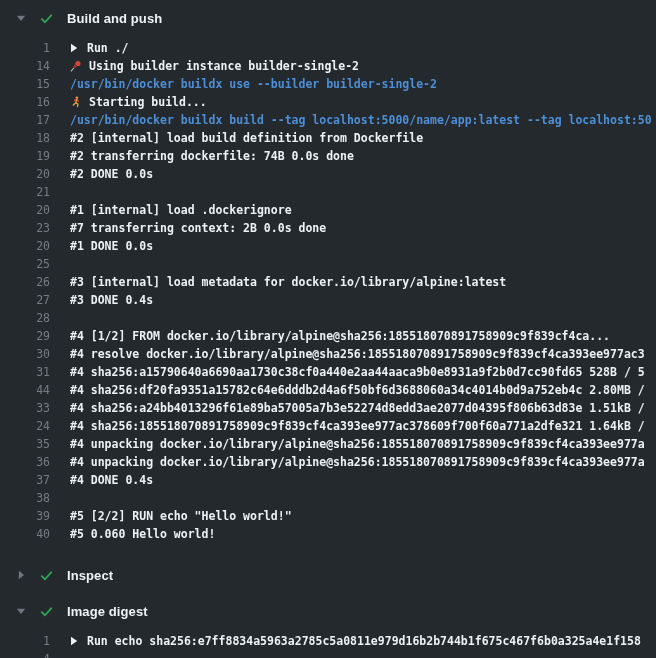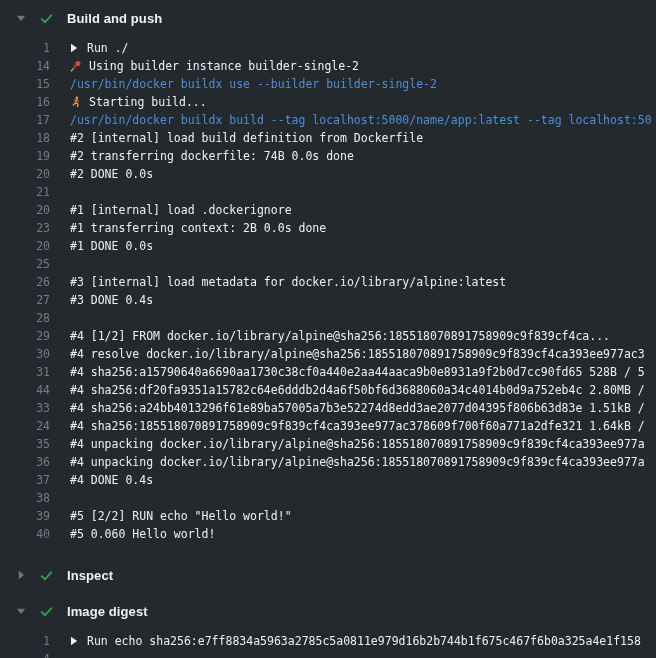--- a/index.html
+++ b/index.html
@@ -36,20 +36,21 @@
   .num {
     flex: none; width: 50px; text-align: right;
     color: #747d84; cursor: pointer;
   }
   .content {
     flex: 1; min-width: 0;
     margin-left: 20px;
     display: flex; align-items: center;
     overflow: hidden;
     color: #eef1f4;
+    font-weight: bold;
   }
   .content.command .log-text { color: #4d8fd6; }
   .log-text { white-space: pre; }
   .play { flex: none; margin-right: 9px; display: flex; align-items: center; }
   .emoji { flex: none; margin-right: 7px; display: flex; align-items: center; }
 </style>
 </head>
 <body>
 
 <div id="log-viewer">
@@ -144,21 +145,21 @@
         </div>
         <div class="line">
           <span class="num">20</span>
           <span class="content">
             <span class="log-text">#1 [internal] load .dockerignore</span>
           </span>
         </div>
         <div class="line">
           <span class="num">23</span>
           <span class="content">
-            <span class="log-text">#1 transferring context: 2B 0.0s done</span>
+            <span class="log-text">#7 transferring context: 2B 0.0s done</span>
           </span>
         </div>
         <div class="line">
           <span class="num">20</span>
           <span class="content">
             <span class="log-text">#1 DONE 0.0s</span>
           </span>
         </div>
         <div class="line">
           <span class="num">25</span>

